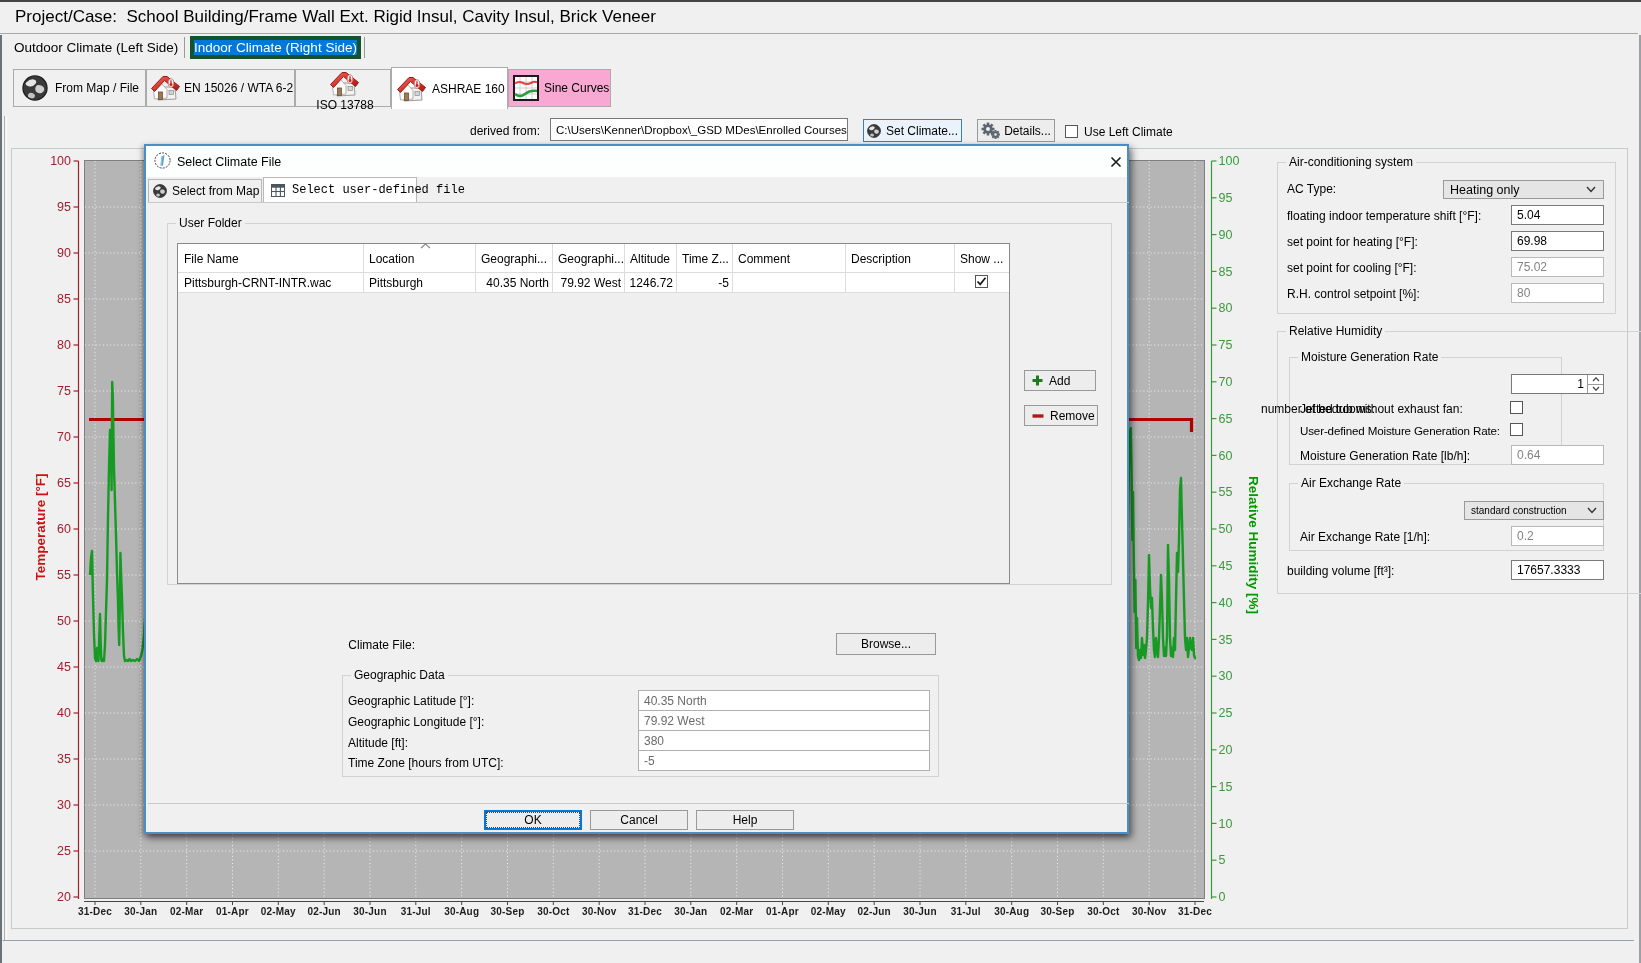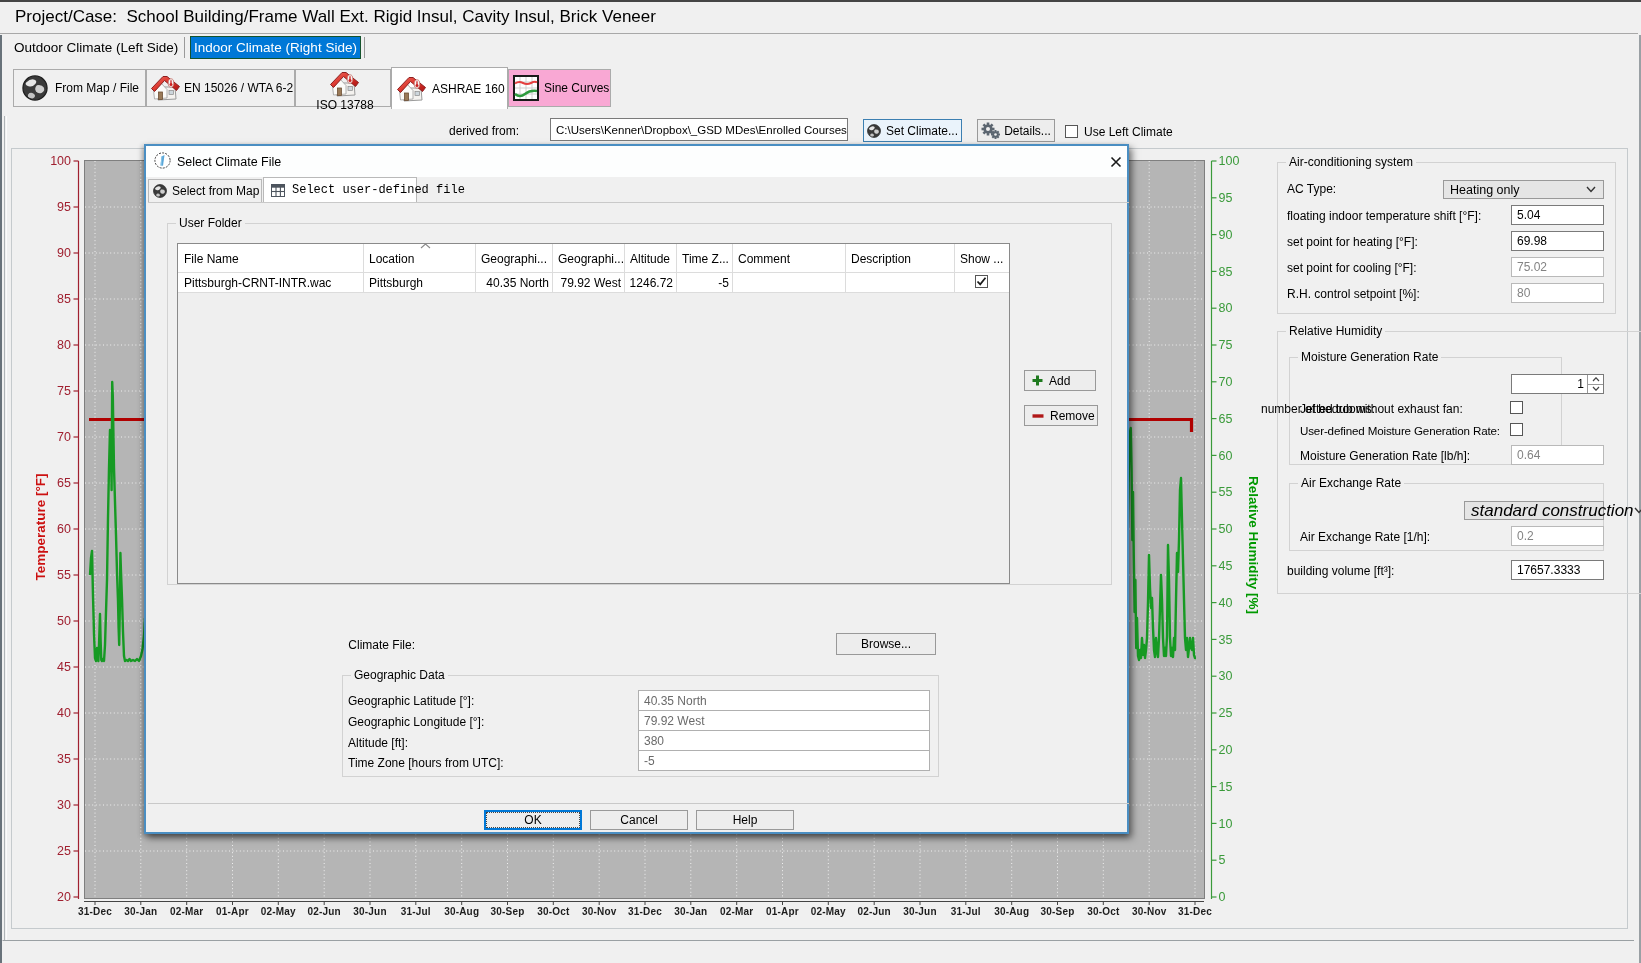--- a/index.html
+++ b/index.html
@@ -202,21 +202,21 @@
 </svg>
 <div class="abs" style="left:0;top:0;width:1641px;height:2px;background:#454545;"></div>
 <div class="abs" style="left:0;top:35px;width:2px;height:928px;background:#68727a;"></div>
 <div class="abs" style="left:1639px;top:35px;width:2px;height:928px;background:#9aa0a4;"></div>
 
 <div class="abs" style="left:15px;top:7px;font-size:17px;color:#000;white-space:nowrap;">Project/Case:&nbsp; School Building/Frame Wall Ext. Rigid Insul, Cavity Insul, Brick Veneer</div>
 <div class="abs" style="left:0;top:33px;width:1638px;height:1px;background:#a8a8a8;"></div>
 
 <div class="abs" style="left:14px;top:36px;height:23px;display:flex;align-items:center;font-size:13.5px;color:#000;">Outdoor Climate (Left Side)</div>
 <div class="abs" style="left:184px;top:37px;width:1px;height:21px;background:#9a9a9a;"></div>
-<div class="abs" style="left:190px;top:36px;width:171px;height:23px;background:#0078d7;border:1px solid #14532d;display:flex;align-items:center;justify-content:center;font-size:13.5px;color:#fff;">Indoor Climate (Right Side)</div>
+<div class="abs" style="left:190px;top:36px;width:171px;height:23px;background:#0078d7;border:4px solid #14532d;display:flex;align-items:center;justify-content:center;font-size:13.5px;color:#fff;">Indoor Climate (Right Side)</div>
 <div class="abs" style="left:364px;top:37px;width:1px;height:21px;background:#9a9a9a;"></div>
 
 <div class="abs" style="left:13px;top:69px;width:133px;height:38px;background:#f0f0f0;border:1px solid #ababab;display:flex;align-items:center;white-space:nowrap;">
   <span style="margin-left:8px;">
       <svg width="26" height="26" viewBox="0 0 28 28" style="display:block;">
         <circle cx="14" cy="14" r="13" fill="#3a3a3a"></circle>
         <path d="M4.5 8 q5 -4.5 9 -3 q3.5 1.5 0.5 5 q-3 3.5 -7 2 q-4.5 -1.5 -2.5 -4z" fill="#e6e6e6"></path>
         <path d="M16 11 q5.5 -1 7.5 2.5 q1.5 3.5 -2 5.5 q-4 2 -6.5 -1.5 q-2 -3.5 1 -6.5z" fill="#cfcfcf"></path>
         <path d="M8 19.5 q3.5 -1 5.5 1.5 q1.5 2.5 -1.5 4 q-3.5 1 -5.5 -1.5 q-1 -2.5 1.5 -4z" fill="#c2c2c2"></path>
         <circle cx="14" cy="14" r="13" fill="none" stroke="#1e1e1e" stroke-width="1.3"></circle>
@@ -302,21 +302,21 @@
           <line x1="2" y1="13" x2="24" y2="13"></line>
           <line x1="2" y1="19" x2="24" y2="19"></line>
         </g>
         <path d="M2,8.5 q4,-2.5 8,-0.5 t8,0 t6,-0.5" fill="none" stroke="#e44040" stroke-width="2"></path>
         <path d="M2,19 q5,4 10,0 t12,-3" fill="none" stroke="#2c9a3c" stroke-width="2.4"></path>
       </svg>
     </span>
     <span style="margin-left:5px;font-size:12px;">Sine Curves</span>
   </div>
 
-<div class="abs lbl" style="left:449px;top:124px;">derived from:</div>
+<div class="abs lbl" style="left:470px;top:124px;">derived from:</div>
 <div class="inp abs" style="left:550px;top:118px;width:298px;height:23px;font-size:11.5px;">C:\Users\Kenner\Dropbox\_GSD MDes\Enrolled Courses</div>
 <div class="btn abs" style="left:863px;top:119px;width:99px;height:23px;border:1px solid #3c7fb1;background:#eaf3fb;">
     <svg width="14" height="14" viewBox="0 0 28 28" style="display:block;">
       <circle cx="14" cy="14" r="13" fill="#3a3a3a"></circle>
       <path d="M4.5 8 q5 -4.5 9 -3 q3.5 1.5 0.5 5 q-3 3.5 -7 2 q-4.5 -1.5 -2.5 -4z" fill="#e6e6e6"></path>
       <path d="M16 11 q5.5 -1 7.5 2.5 q1.5 3.5 -2 5.5 q-4 2 -6.5 -1.5 q-2 -3.5 1 -6.5z" fill="#cfcfcf"></path>
       <path d="M8 19.5 q3.5 -1 5.5 1.5 q1.5 2.5 -1.5 4 q-3.5 1 -5.5 -1.5 q-1 -2.5 1.5 -4z" fill="#c2c2c2"></path>
       <circle cx="14" cy="14" r="13" fill="none" stroke="#1e1e1e" stroke-width="1.3"></circle>
     </svg>
     <span style="margin-left:5px;">Set Climate...</span>
@@ -394,21 +394,21 @@
 <div class="cb" style="left:1510px;top:401px;"></div>
 <div class="abs lbl" style="left:1300px;top:424px;font-size:11.6px;letter-spacing:-0.15px;">User-defined Moisture Generation Rate:</div>
 <div class="cb" style="left:1510px;top:423px;"></div>
 <div class="abs lbl" style="left:1300px;top:449px;">Moisture Generation Rate [lb/h]:</div>
 <div class="inp dis abs" style="left:1511px;top:445px;width:93px;height:20px;">0.64</div>
 
 <div class="gb" style="left:1289px;top:483px;width:315px;height:68px;">
   <div class="gt">Air Exchange Rate</div>
 </div>
 <div class="abs" style="left:1464px;top:501px;width:140px;height:19px;background:#e5e5e5;border:1px solid #999;display:flex;align-items:center;font-size:12.5px;">
-  <span style="margin-left:6px;flex:1;white-space:nowrap;font-size:17px;font-style:italic;">standard construction</span>
+  <span style="margin-left:6px;flex:1;white-space:nowrap;font-size:10px;">standard construction</span>
     <span style="margin-right:6px;">
       <svg width="10" height="7" viewBox="0 0 10 7" style="display:block;">
         <path d="M1,1 L5,5.4 L9,1" fill="none" stroke="#333" stroke-width="1.4"></path>
       </svg>
     </span>
   </div>
 <div class="abs lbl" style="left:1300px;top:530px;">Air Exchange Rate [1/h]:</div>
 <div class="inp dis abs" style="left:1511px;top:526px;width:93px;height:20px;">0.2</div>
 <div class="abs lbl" style="left:1287px;top:564px;">building volume [ft³]:</div>
 <div class="inp abs" style="left:1511px;top:560px;width:93px;height:20px;">17657.3333</div>

